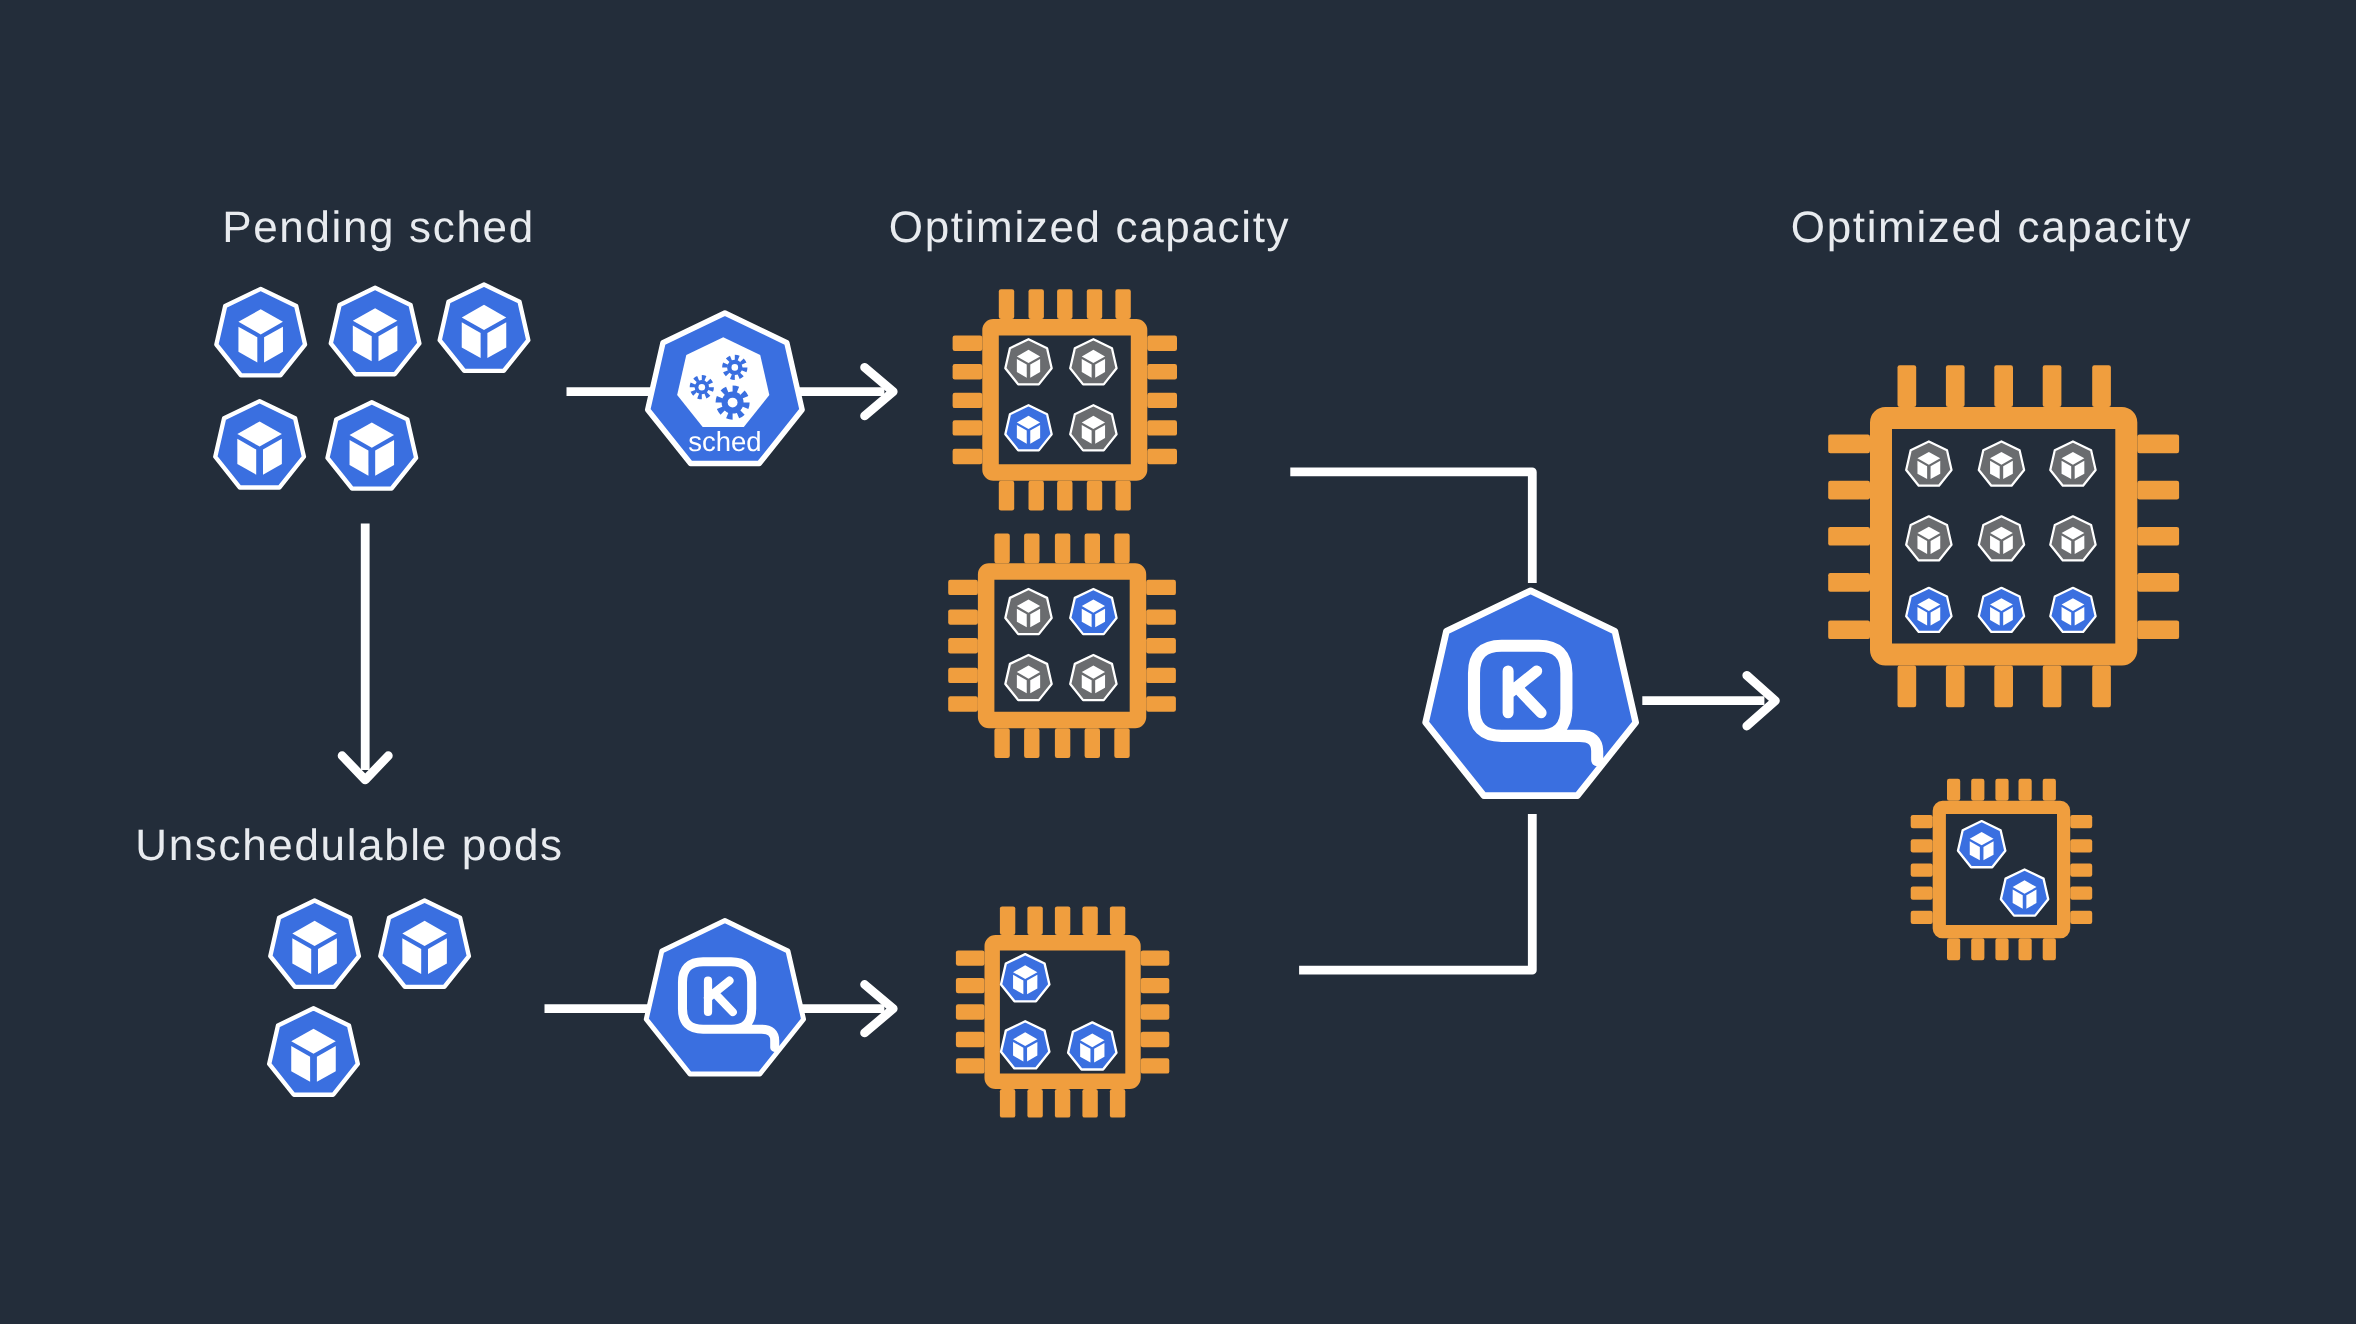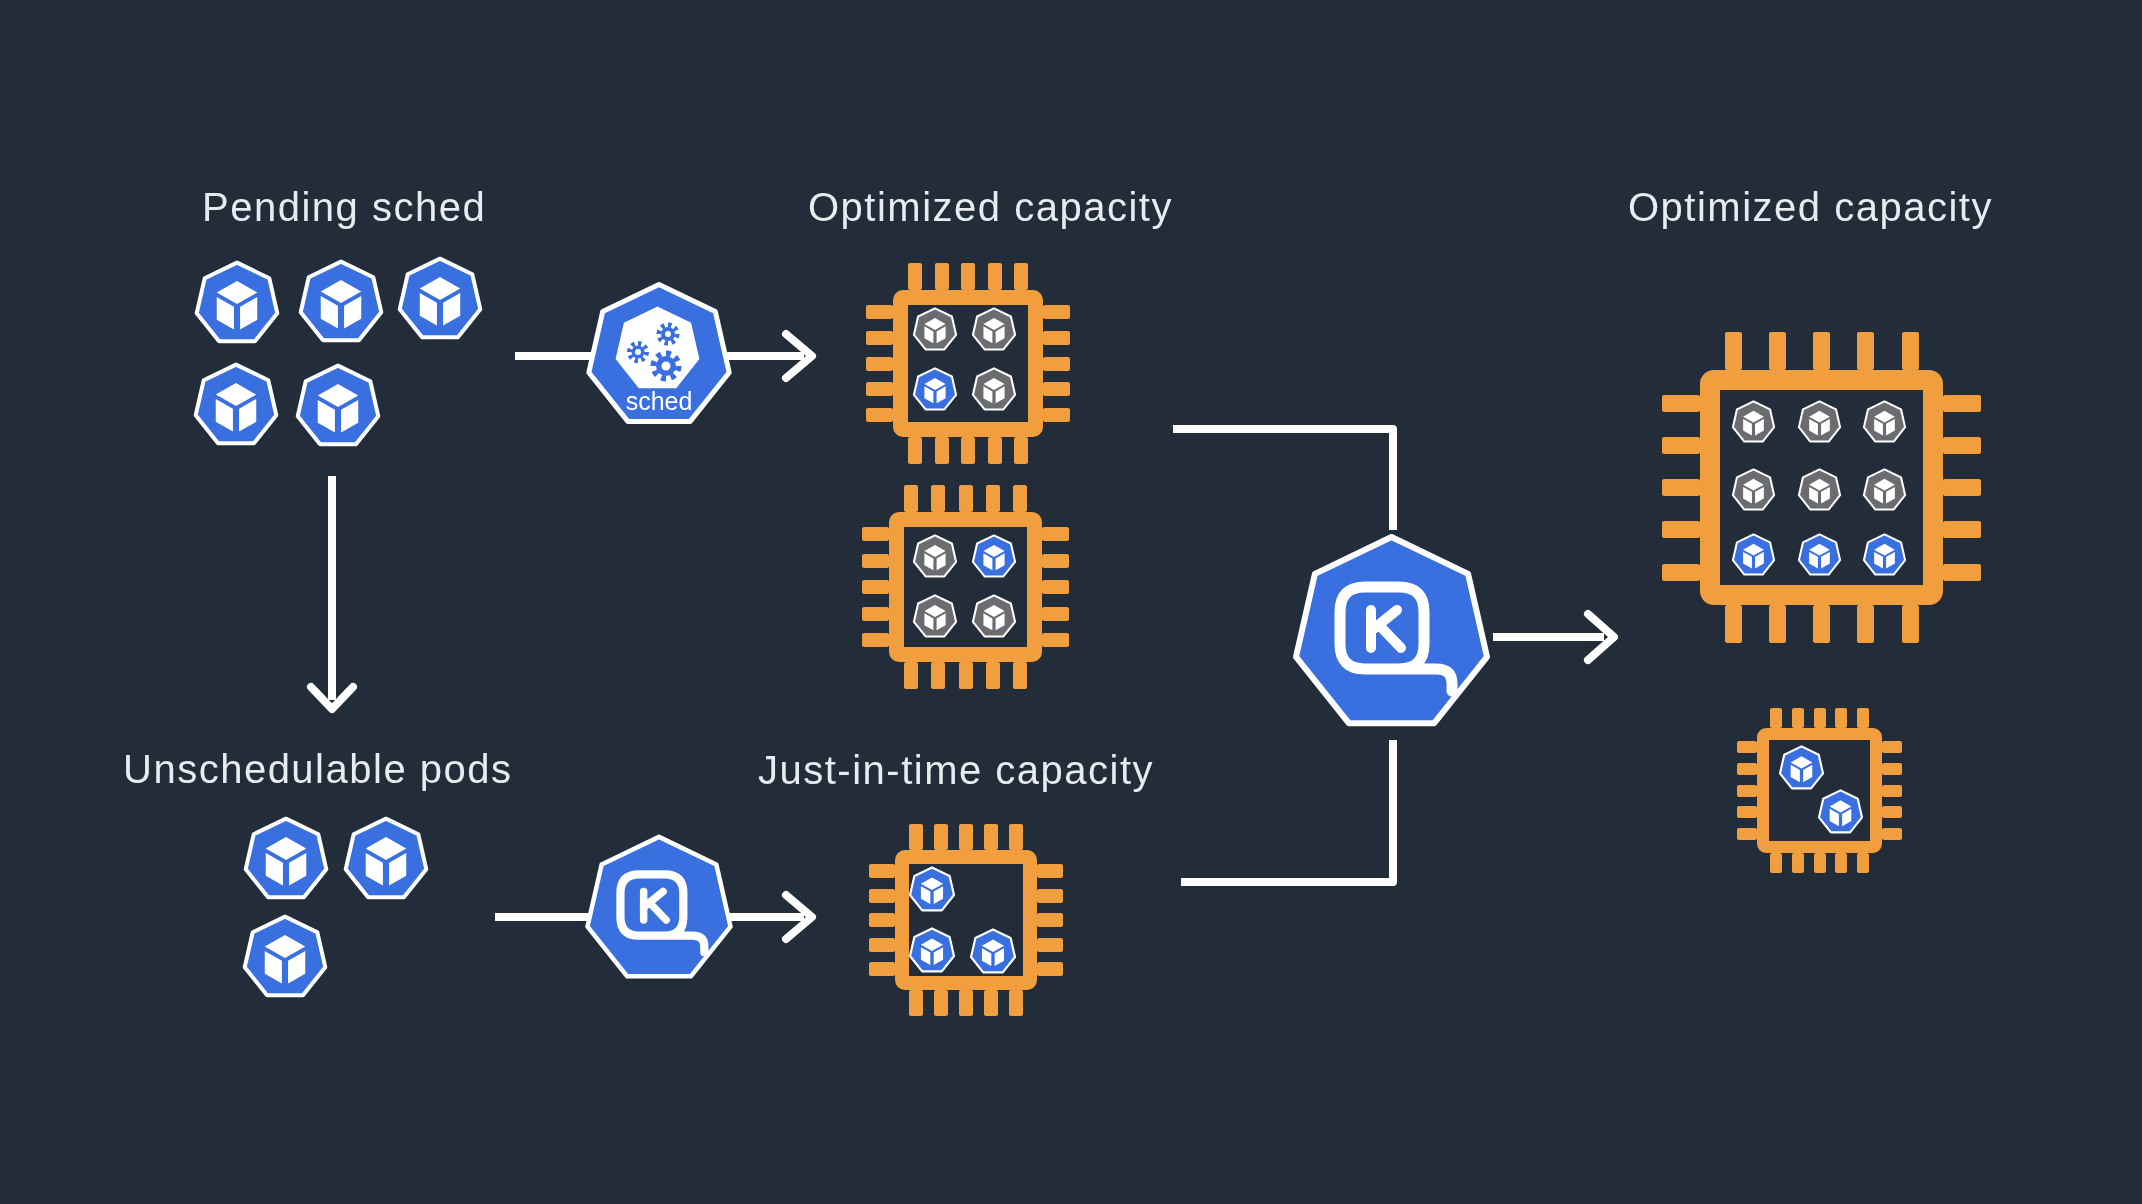--- a/index.html
+++ b/index.html
@@ -57,21 +57,20 @@
     <path class="conn elbow" d="M1173 429 H1393 V530"></path>
     <path class="conn elbow" d="M1181 882 H1393 V740"></path>
     <path class="conn" d="M1493 637 H1604"></path>
     <path class="conn head" d="M1588 614 L1614 637 L1588 660"></path>
   </svg>
 
   <div class="title" style="left:202px;top:187px;">Pending sched</div>
   <div class="title" style="left:808px;top:187px;">Optimized capacity</div>
   <div class="title" style="left:1628px;top:187px;">Optimized capacity</div>
   <div class="title" style="left:123px;top:749px;">Unschedulable pods</div>
-  <div class="title" style="left:758px;top:750px;">Just-in-time capacity</div>
 
   <div class="abs" id="cluster-pending" style="left: 190px; top: 250px;">
       <div class="pod" style="left: 3px; top: 10px;">
         <svg viewBox="0 0 100 100" width="88" height="88">
           <polygon points="50,3 86.7,20.7 95.8,60.5 70.4,92.3 29.6,92.3 4.2,60.5 13.3,20.7" fill="#3a6fe0" stroke="#fff" stroke-width="4.5" stroke-linejoin="round"></polygon>
           <path d="M50 24 L73 37 L50 50 L27 37 Z" fill="#fff"></path>
           <path d="M27 42 L46.5 53 L46.5 79 L27 68 Z" fill="#fff"></path>
           <path d="M73 42 L53.5 53 L53.5 79 L73 68 Z" fill="#fff"></path>
         </svg>
       </div>

